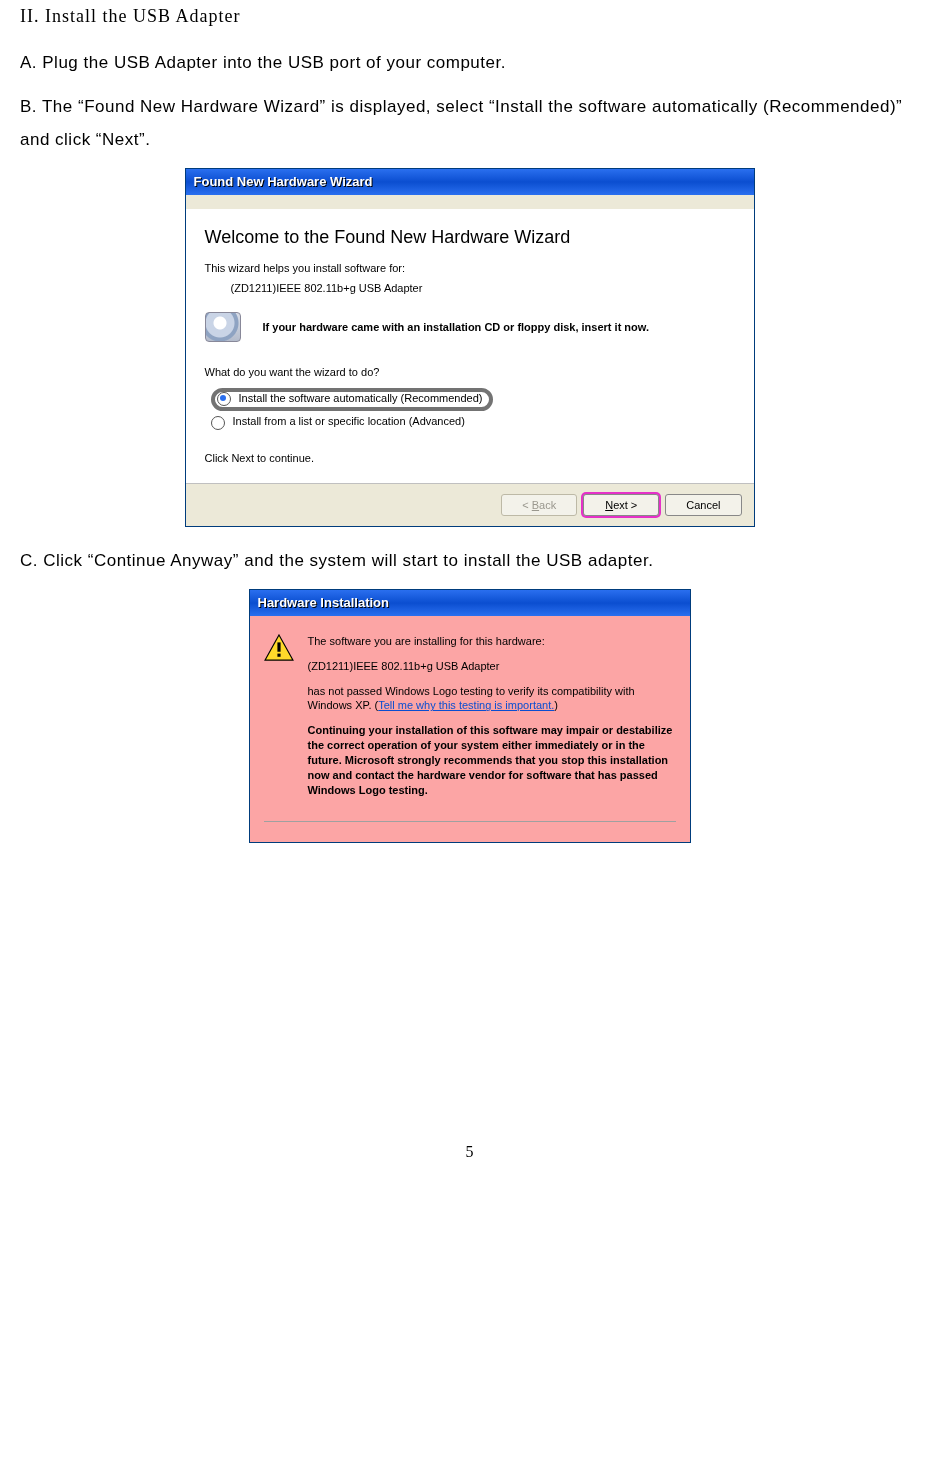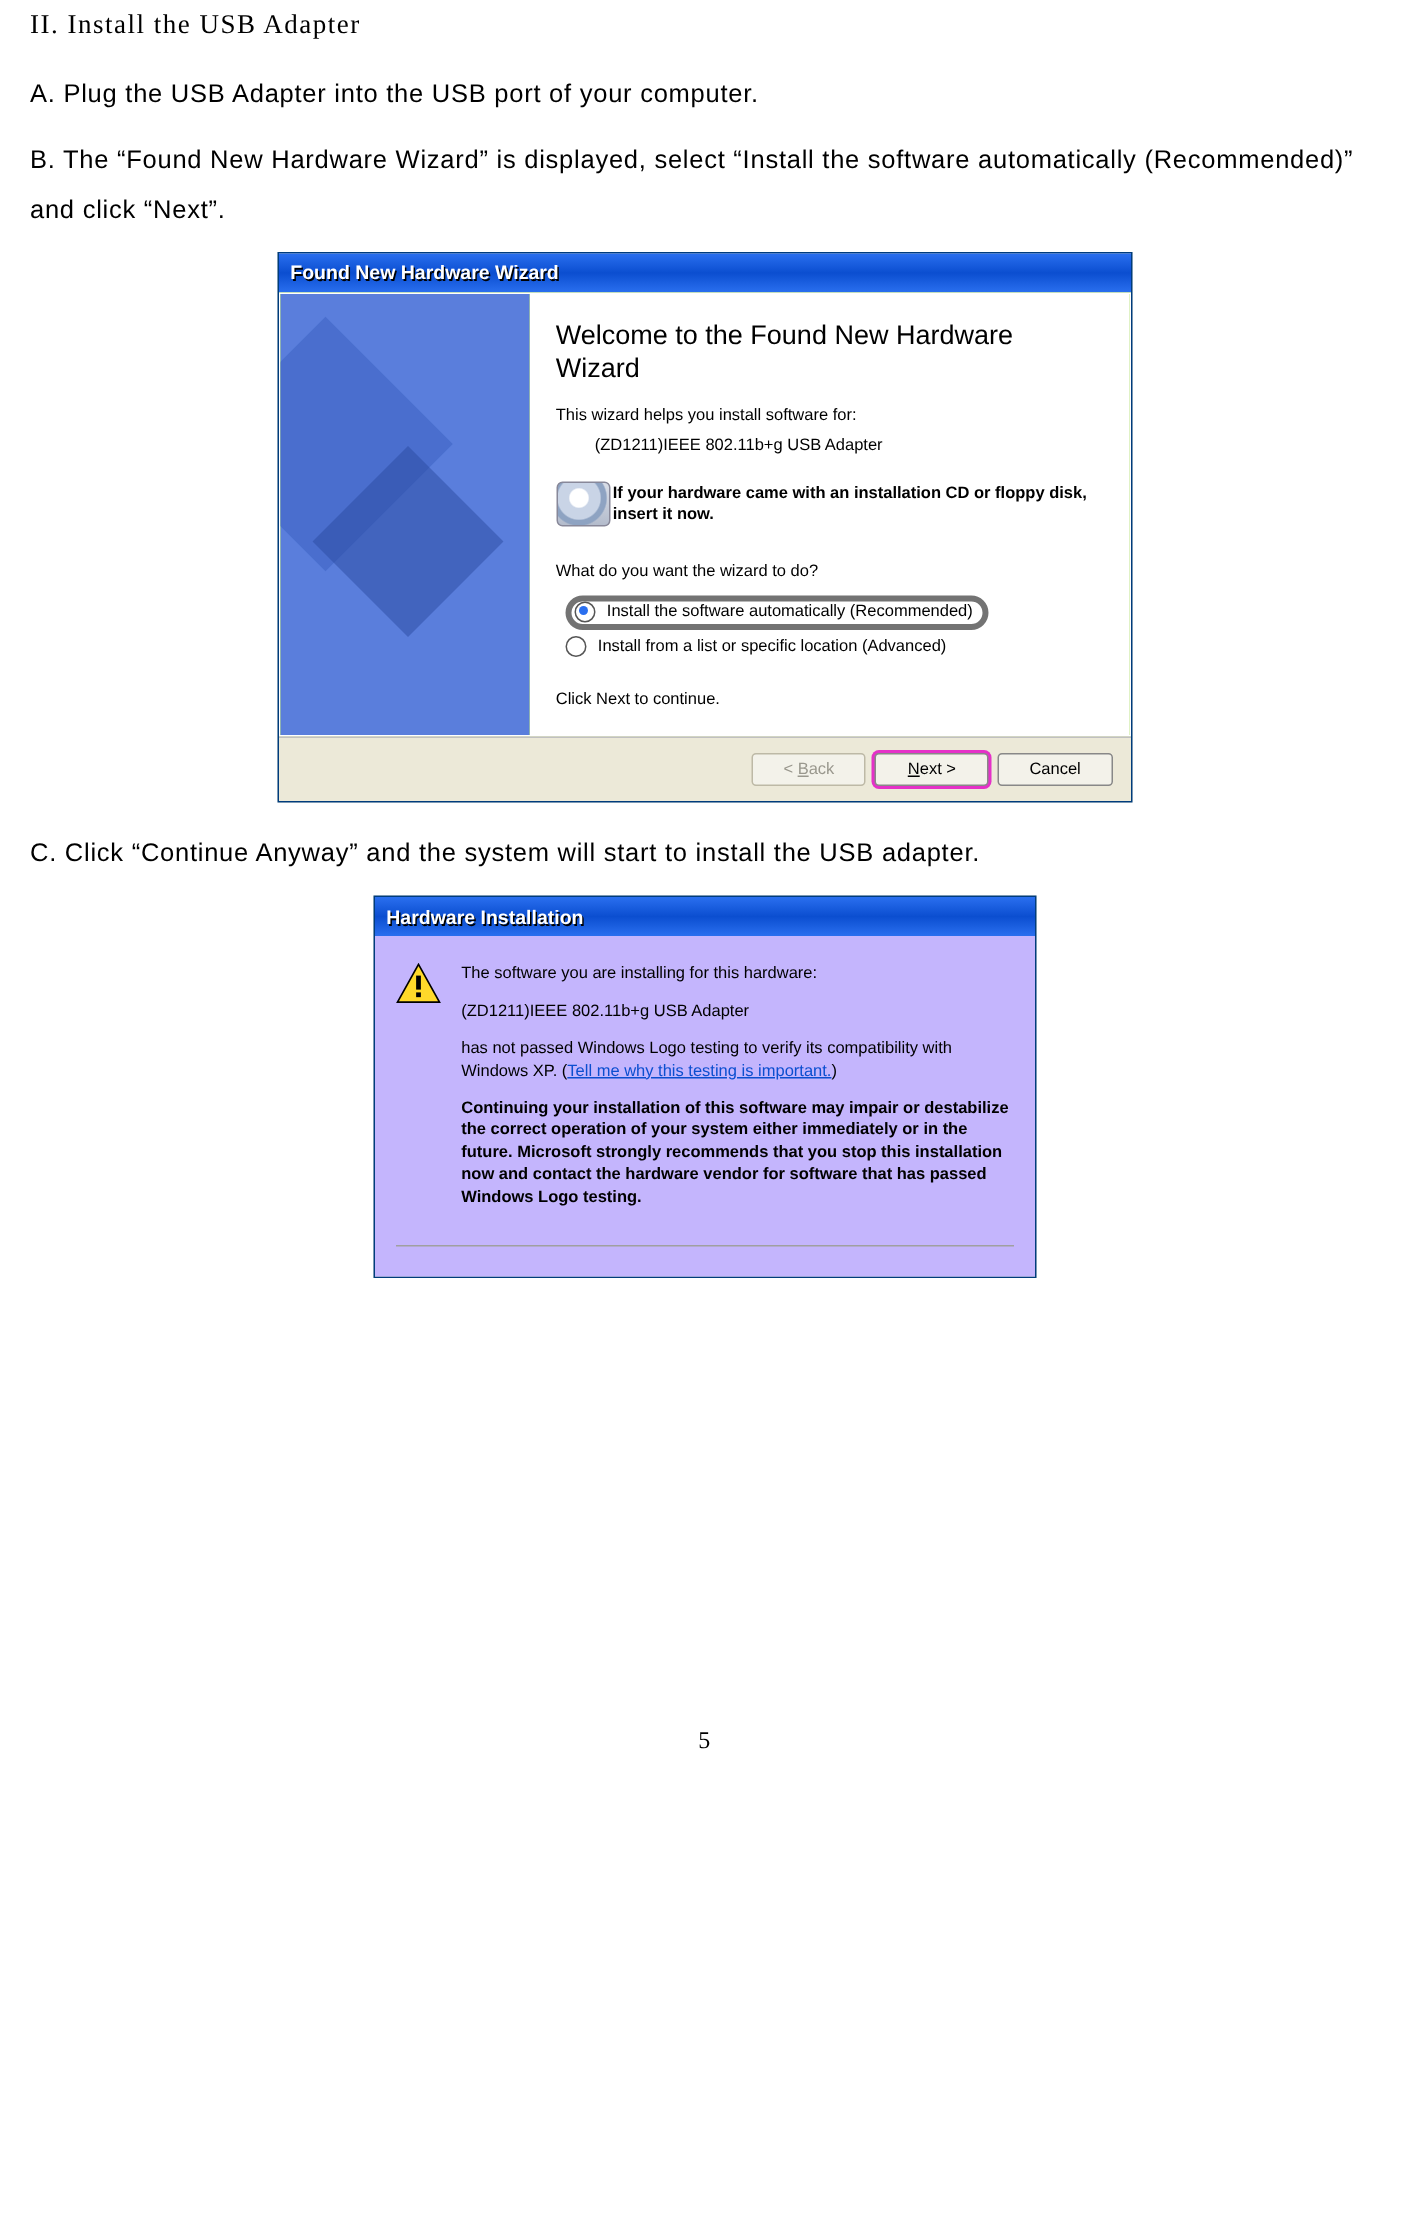--- a/index.html
+++ b/index.html
@@ -43,23 +43,24 @@
     color: #fff;
     font-weight: bold;
     font-size: 13px;
     display: flex;
     align-items: center;
     padding: 0 8px;
     text-shadow: 1px 1px 0 #000;
   }
   .wizard-body {
     display: flex;
-    flex-direction: row;
-    background: #84cc16;
+    flex-direction: column;
+    background: #737373;
     border: 1px solid #fff;
+    margin-top: 14px;
   }
   .wiz-side {
     width: 166px;
     background: #5a7edc;
     position: relative;
     overflow: hidden;
   }
   .wiz-side::before {
     content: "";
     position: absolute;
@@ -88,21 +89,21 @@
     font-weight: normal;
     line-height: 1.25;
     margin: 2px 0 14px 0;
     color: #000;
   }
   .wiz-line { margin: 8px 0; }
   .wiz-device { margin: 6px 0 18px 26px; }
   .cd-row {
     display: flex;
     align-items: center;
-    gap: 2px;
+    gap: 22px;
     margin: 12px 0 24px 0;
     font-weight: bold;
     font-size: 11px;
     line-height: 1.3;
   }
   .cd-icon {
     width: 34px; height: 28px;
     border-radius: 4px;
     background: radial-gradient(circle at 14px 10px, #fff 0 6px, #c9d4e6 7px 14px, #8ea3c2 15px 18px, transparent 19px),
                 linear-gradient(#d9dee8, #b4bccc);
@@ -160,21 +161,21 @@
 
   
   .hwdlg {
     width: 440px;
     border: 1px solid #003c7c;
     background: #ece9d8;
     font-family: Tahoma, Arial, sans-serif;
     font-size: 11px;
   }
   .hw-body {
-    background: #c4b5fd;
+    background: #fca5a5;
     padding: 18px 14px 10px 14px;
   }
   .hw-content {
     display: flex;
     gap: 14px;
   }
   .warn-icon {
     flex: none;
     width: 30px; height: 28px;
     position: relative;

